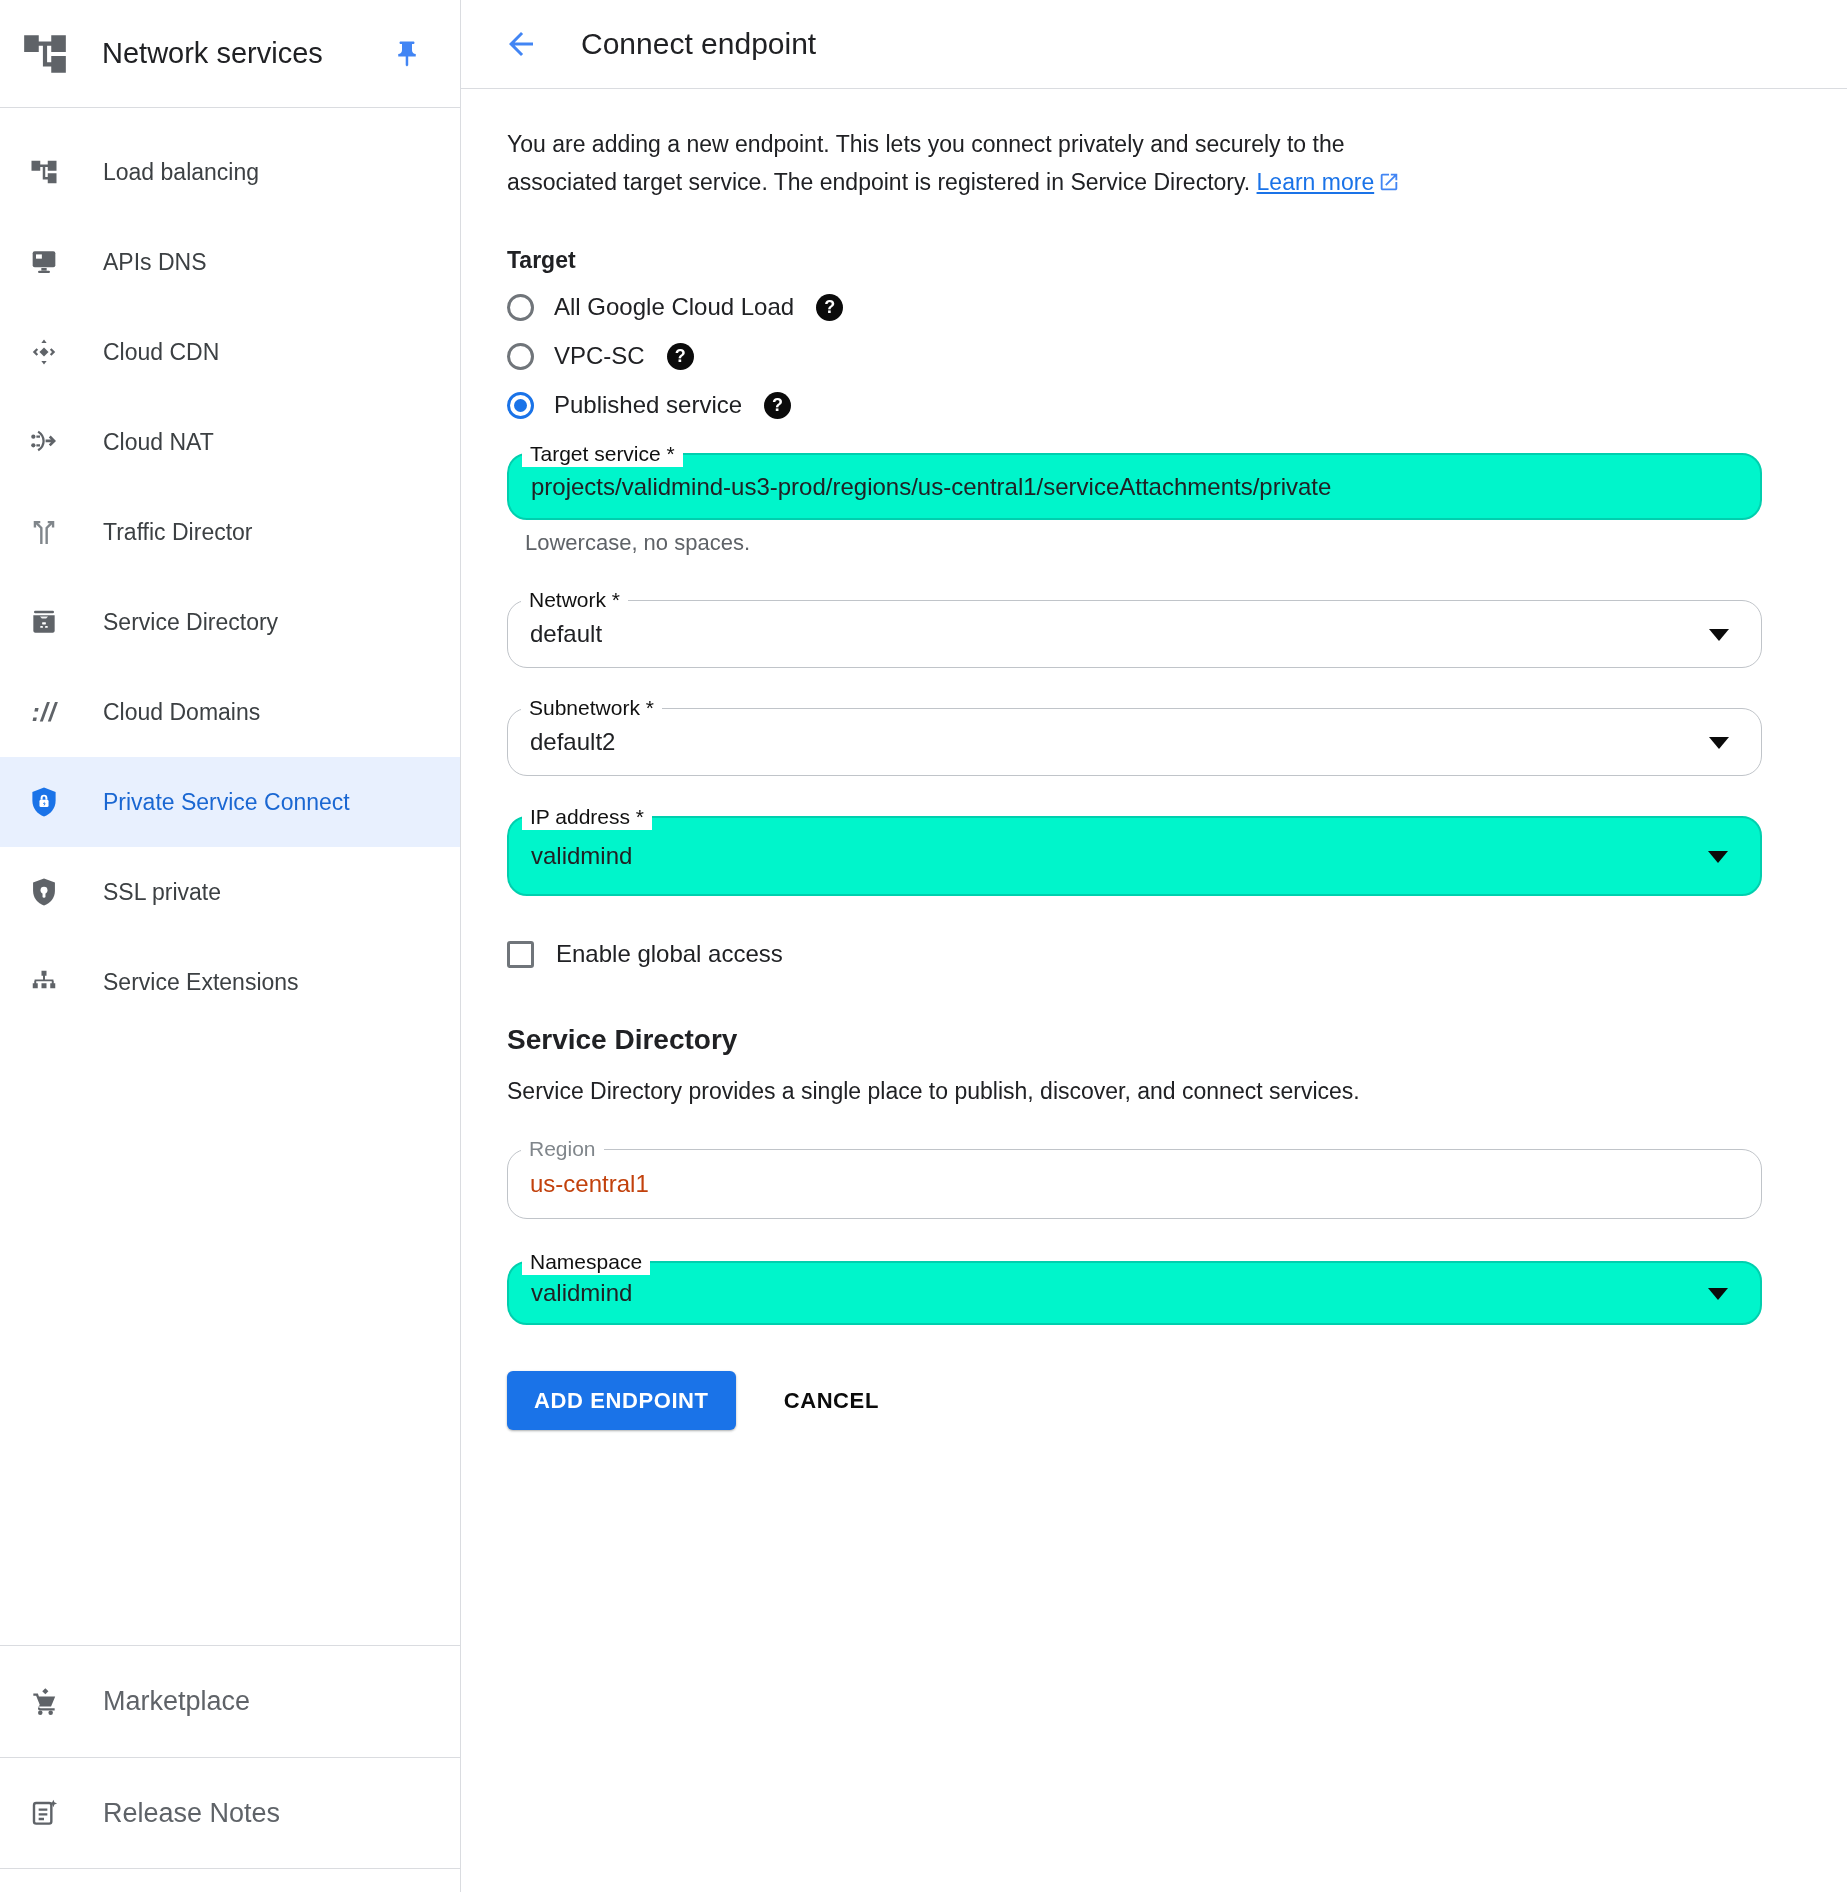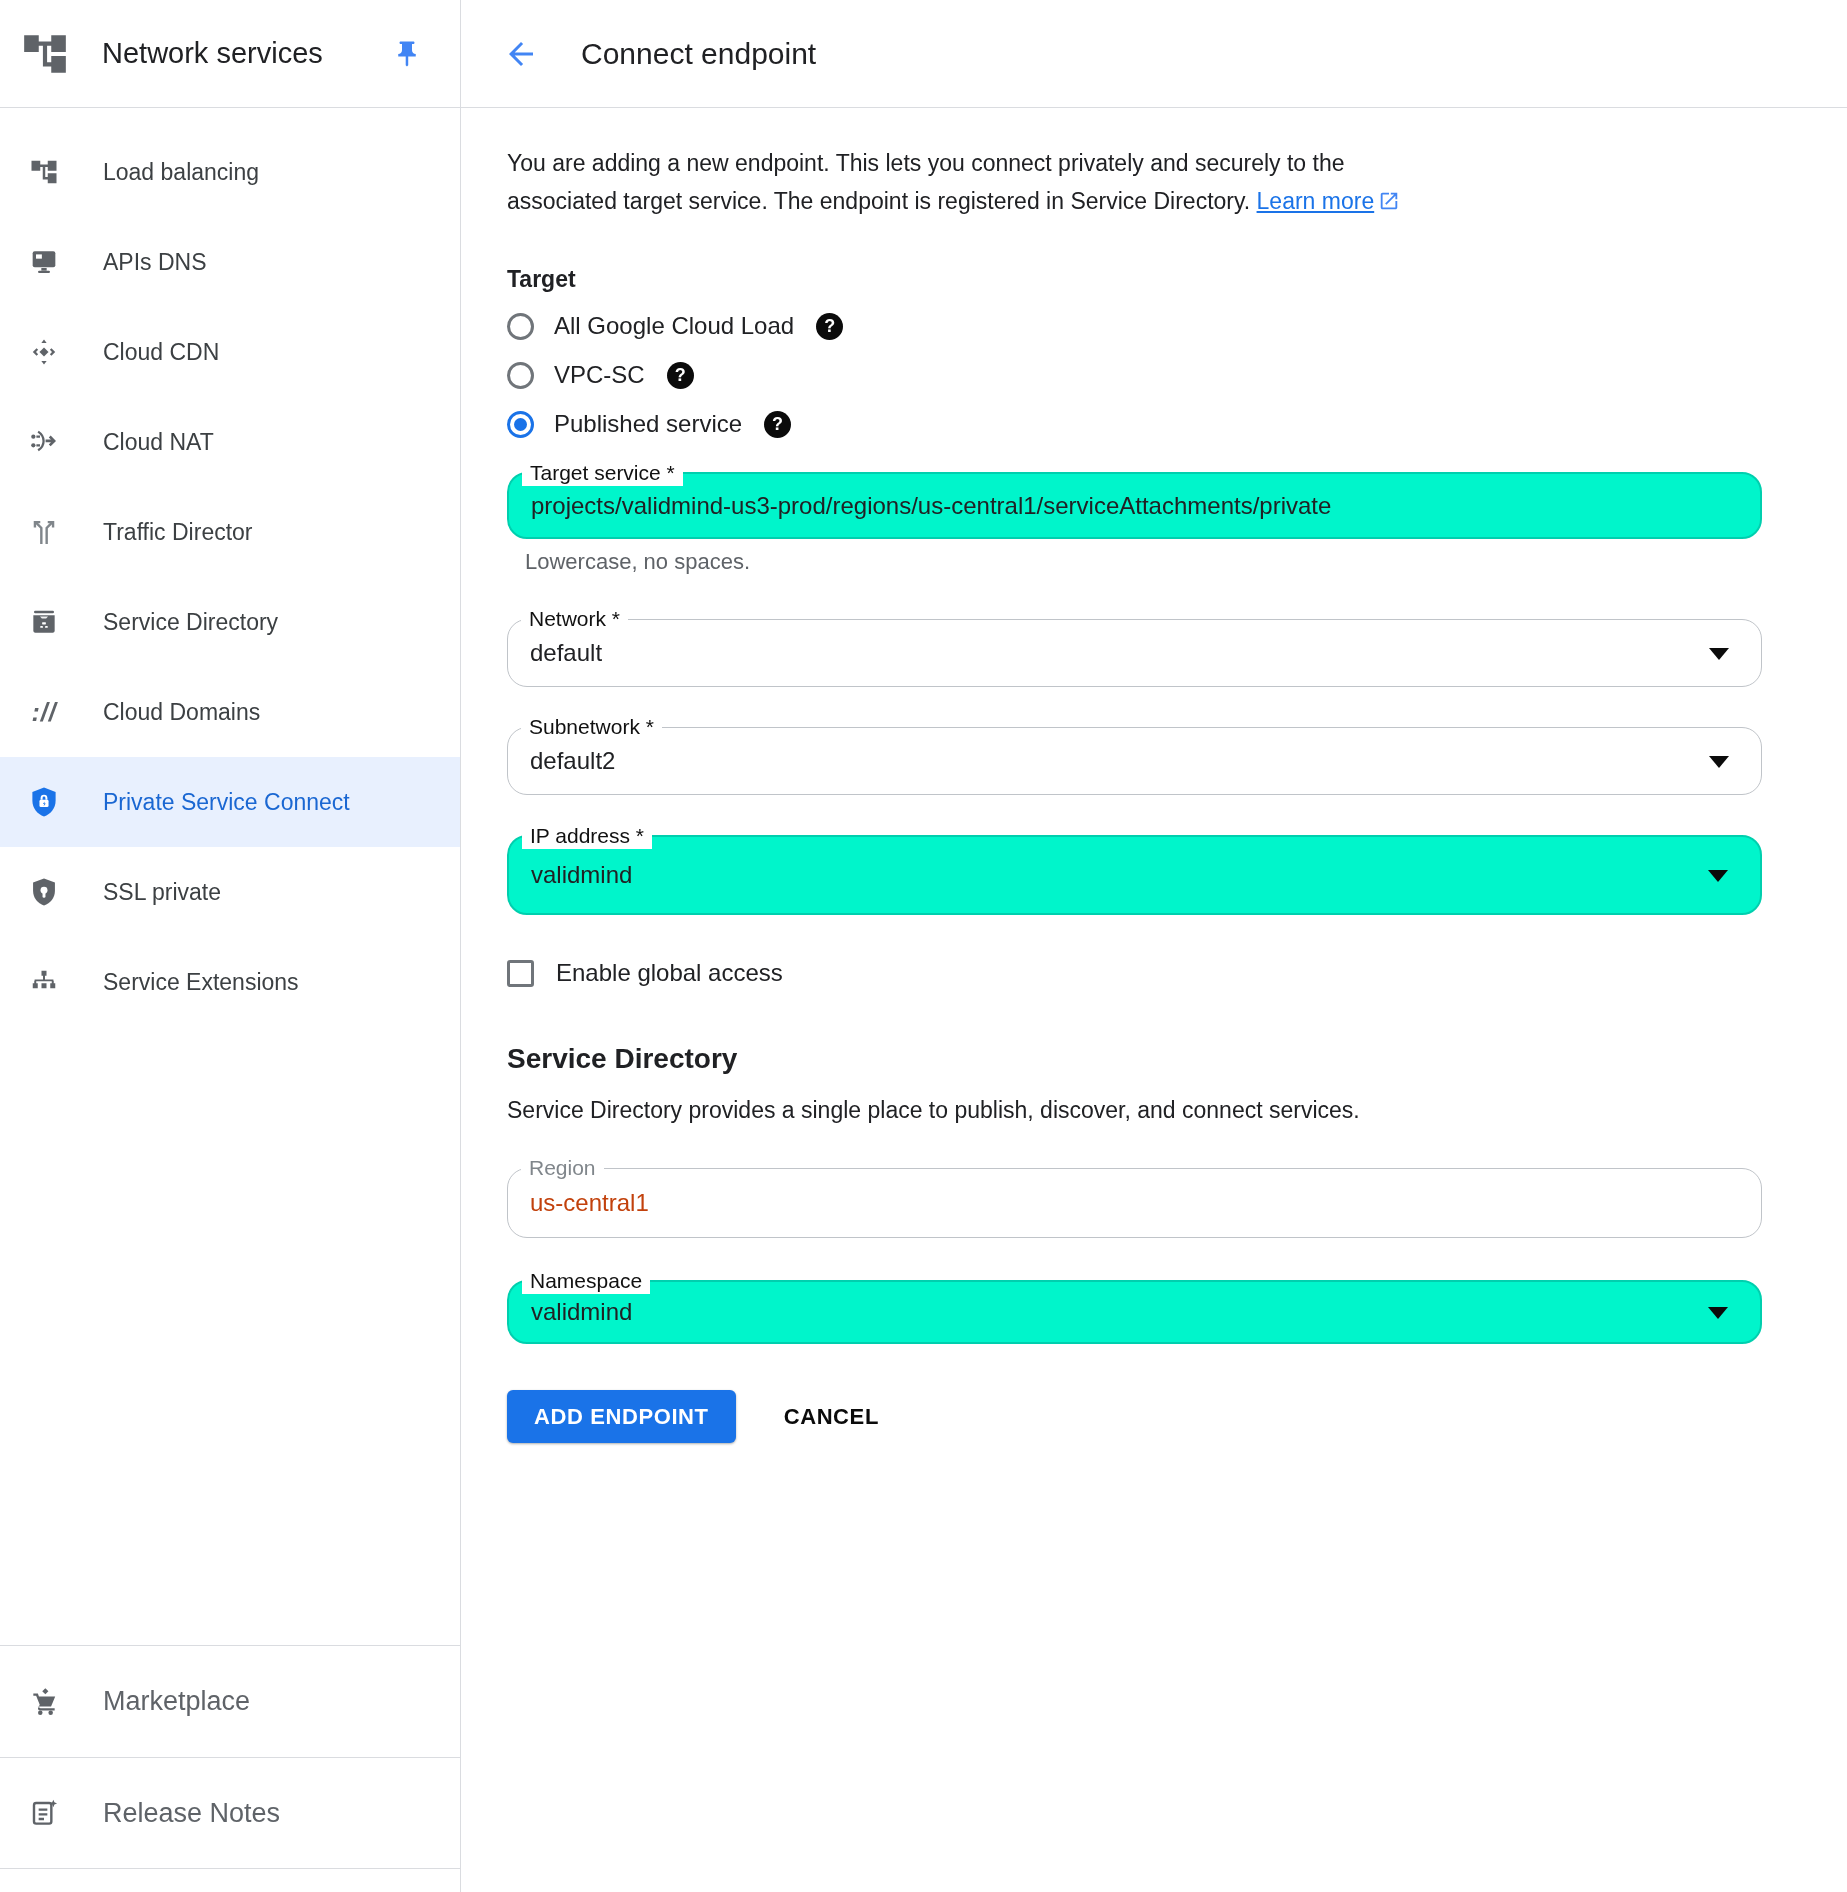--- a/index.html
+++ b/index.html
@@ -31,21 +31,21 @@
   .nav-item.selected .nlabel{color:var(--sel-text);}
   .domains-glyph{font-size:25px;font-weight:700;font-style:italic;color:var(--gray);letter-spacing:1px;}
   .sidebar-footer{position:absolute;left:0;right:0;top:1645px;}
   .footer-item{height:112px;display:flex;align-items:center;padding-left:27px;border-top:1px solid var(--line);cursor:pointer;}
   .footer-item:last-child{border-bottom:1px solid var(--line);}
   .footer-item .nicon{width:34px;height:34px;display:flex;align-items:center;justify-content:center;}
   .footer-item .nlabel{margin-left:42px;font-size:27px;color:var(--gray);}
 
   
   .main{flex:1;display:flex;flex-direction:column;}
-  .main-header{height:108px;display:flex;align-items:center;border-bottom:1px solid var(--line);padding-left:42px;}
+  .main-header{height:89px;display:flex;align-items:center;border-bottom:1px solid var(--line);padding-left:42px;}
   .back{width:36px;height:36px;cursor:pointer;flex:0 0 auto;}
   .main-header h2{font-size:30px;font-weight:400;color:var(--ink);margin-left:42px;}
   .content{padding:0 85px 40px 46px;}
   .intro{margin-top:36px;font-size:23px;line-height:38px;color:var(--ink);max-width:950px;}
   .intro a{color:var(--accent);text-decoration:underline;cursor:pointer;}
   .ext-icon{width:22px;height:22px;vertical-align:-3px;margin-left:4px;}
 
   .group-label{margin-top:46px;font-size:23px;font-weight:700;color:var(--ink);}
   .radio-row{margin-top:17px;display:flex;align-items:center;height:32px;cursor:pointer;}
   .radio{width:27px;height:27px;border:3px solid #70757a;border-radius:50%;flex:0 0 auto;position:relative;background:#fff;}
@@ -75,21 +75,21 @@
   .f-namespace{margin-top:42px;height:64px;cursor:pointer;}
 
   .checkbox-row{margin-top:44px;display:flex;align-items:center;cursor:pointer;}
   .checkbox{width:27px;height:27px;border:3px solid #70757a;border-radius:3px;background:#fff;flex:0 0 auto;}
   .checkbox-row .clabel{margin-left:22px;font-size:24px;color:var(--ink);}
 
   .section-title{margin-top:56px;font-size:28px;font-weight:700;color:var(--ink);}
   .section-desc{margin-top:22px;font-size:23px;color:var(--ink);}
 
   .actions{margin-top:46px;display:flex;align-items:center;}
-  .btn-primary{background:var(--accent);color:#fff;border:none;border-radius:6px;font-family:inherit;font-size:22px;font-weight:600;letter-spacing:0.6px;padding:0 27px;height:53px;cursor:pointer;box-shadow:0 1px 2px rgba(60,64,67,.3),0 1px 3px rgba(60,64,67,.15);}
+  .btn-primary{background:var(--accent);color:#fff;border:none;border-radius:6px;font-family:inherit;font-size:22px;font-weight:600;letter-spacing:0.6px;padding:0 27px;height:59px;cursor:pointer;box-shadow:0 1px 2px rgba(60,64,67,.3),0 1px 3px rgba(60,64,67,.15);}
   .btn-cancel{background:none;border:none;font-family:inherit;font-size:22px;font-weight:600;letter-spacing:0.6px;color:#0b0b0b;margin-left:48px;cursor:pointer;}
 </style>
 </head>
 <body>
 
 <div class="screen">
 
   <aside class="sidebar">
     <div class="sidebar-header">
       <svg class="logo" viewBox="0 0 24 24">

